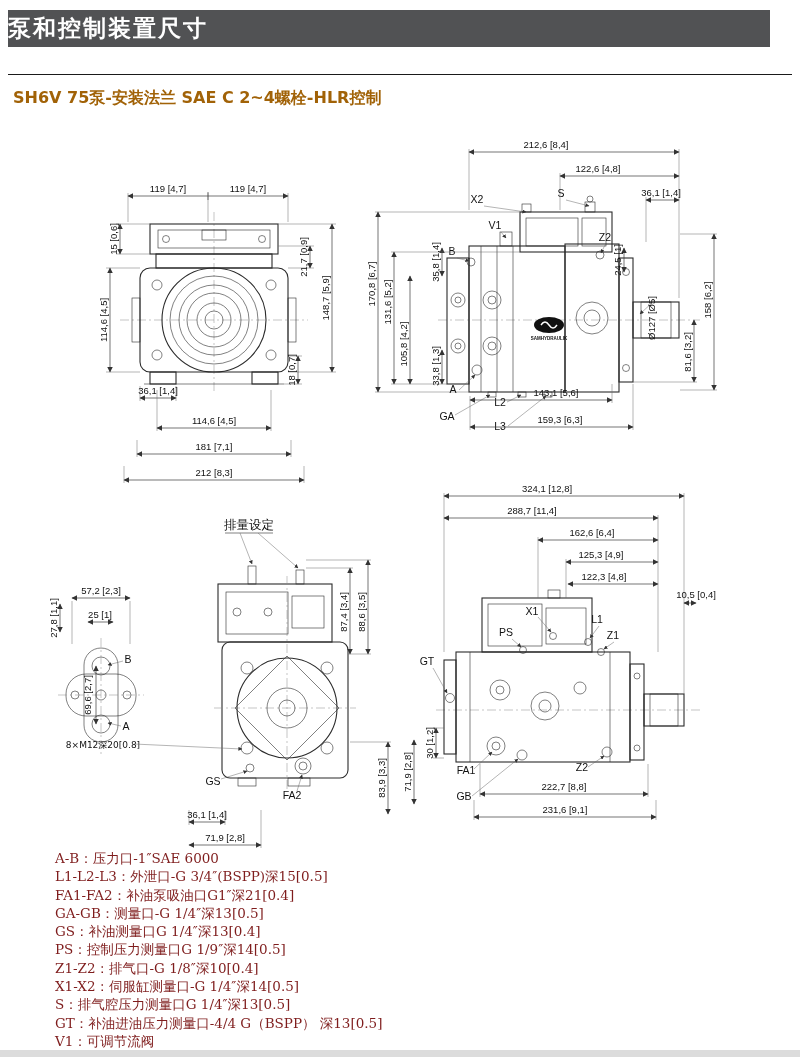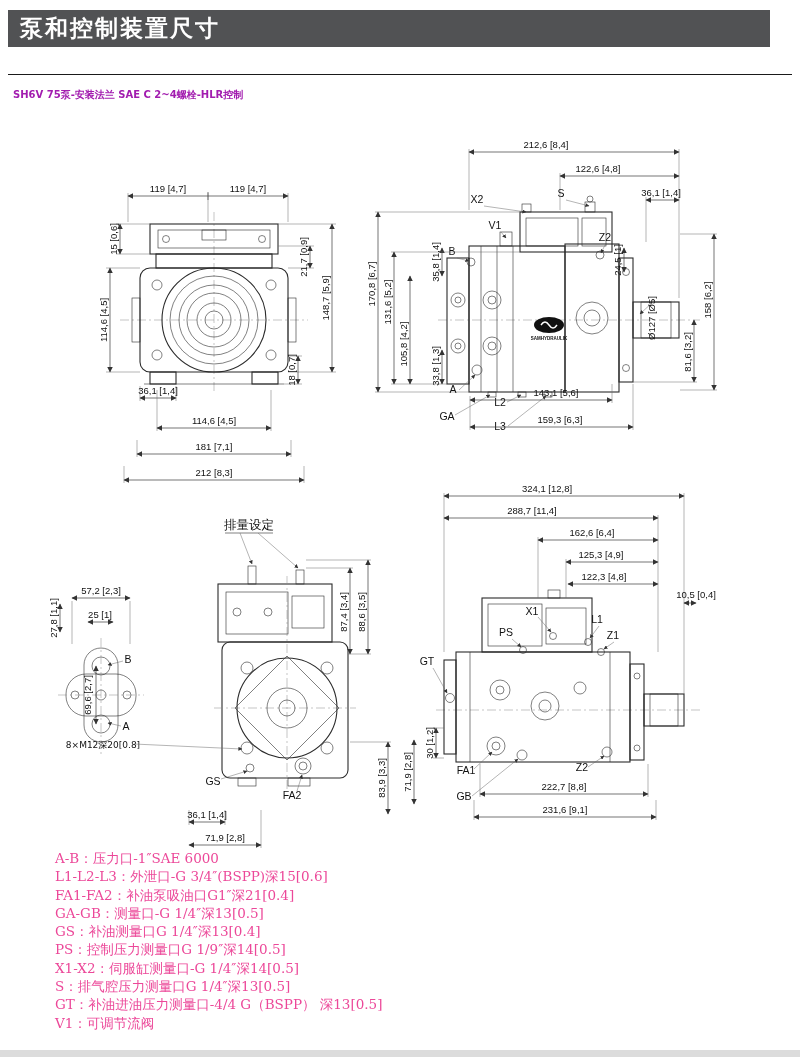--- a/index.html
+++ b/index.html
@@ -1,26 +1,26 @@
 <!DOCTYPE html>
 <html><head>
 <meta charset="utf-8">
 <style>
   html,body{margin:0;padding:0;background:#ececec;}
   .page{position:relative;width:800px;height:1057px;background:#ffffff;margin:0 auto;overflow:hidden;
         font-family:"Liberation Sans",sans-serif;}
   .header-bar{position:absolute;left:8px;top:10px;width:762px;height:37px;background:#515254;color:#fff;
-        display:flex;align-items:center;padding-left:12px;box-sizing:border-box;
+        display:flex;align-items:center;box-sizing:border-box;
         font-family:"DejaVu Sans",sans-serif;font-size:23px;font-weight:bold;letter-spacing:2px;}
   .rule{position:absolute;left:8px;top:74px;width:784px;border-top:1.6px solid #1a1a1a;}
   .subtitle{position:absolute;left:13px;top:88px;font-family:"DejaVu Sans",sans-serif;
-        font-size:10px;font-weight:bold;color:#a21caf;}
+        font-size:16px;font-weight:bold;color:#a16207;}
   svg.drawing{position:absolute;left:0;top:0;width:800px;height:1057px;}
   .legend{position:absolute;left:55px;top:849px;font-family:"DejaVu Serif","Liberation Serif",serif;
-        font-size:13.5px;line-height:18.3px;color:#ec4899;}
+        font-size:13.5px;line-height:18.3px;color:#7f1d1d;}
   .edge{position:absolute;left:0;top:1050px;width:800px;height:7px;background:#dcdcdc;}
 
   
   .outline{fill:none;stroke:#2b2b2b;stroke-width:1.1;}
   .thin{fill:none;stroke:#2b2b2b;stroke-width:0.6;}
   .dim{stroke:#3a3a3a;stroke-width:0.7;fill:none;}
   .ext{stroke:#6a6a6a;stroke-width:0.5;fill:none;}
   .cl{stroke:#8a8a8a;stroke-width:0.5;fill:none;stroke-dasharray:9 3 2 3;}
   .dimtext{font-family:"Liberation Sans",sans-serif;font-size:9.5px;fill:#111;text-anchor:middle;}
   .porttext{font-family:"Liberation Sans",sans-serif;font-size:10.5px;fill:#111;text-anchor:middle;}
@@ -421,25 +421,26 @@
 
       <line class="dim" x1="474" y1="817" x2="656" y2="817" marker-start="url(#arr)" marker-end="url(#arr)"></line>
       <line class="ext" x1="474" y1="800" x2="474" y2="820"></line>
       <line class="ext" x1="656" y1="800" x2="656" y2="820"></line>
       <text class="dimtext" x="565" y="813">231,6 [9,1]</text>
     </g>
   </svg>
 
   <div class="legend">
     <div>A-B：压力口-1″SAE 6000</div>
-    <div>L1-L2-L3：外泄口-G 3/4″(BSPP)深15[0.6]</div>
+    <div>L1-L2-L3：外泄口-G 3/4″(BSPP)深15[0.5]</div>
     <div>FA1-FA2：补油泵吸油口G1″深21[0.4]</div>
     <div>GA-GB：测量口-G 1/4″深13[0.5]</div>
     <div>GS：补油测量口G 1/4″深13[0.4]</div>
     <div>PS：控制压力测量口G 1/9″深14[0.5]</div>
+    <div>Z1-Z2：排气口-G 1/8″深10[0.4]</div>
     <div>X1-X2：伺服缸测量口-G 1/4″深14[0.5]</div>
     <div>S：排气腔压力测量口G 1/4″深13[0.5]</div>
     <div>GT：补油进油压力测量口-4/4 G（BSPP） 深13[0.5]</div>
     <div>V1：可调节流阀</div>
   </div>
 
   <div class="edge"></div>
 </div>
 
 </body></html>

